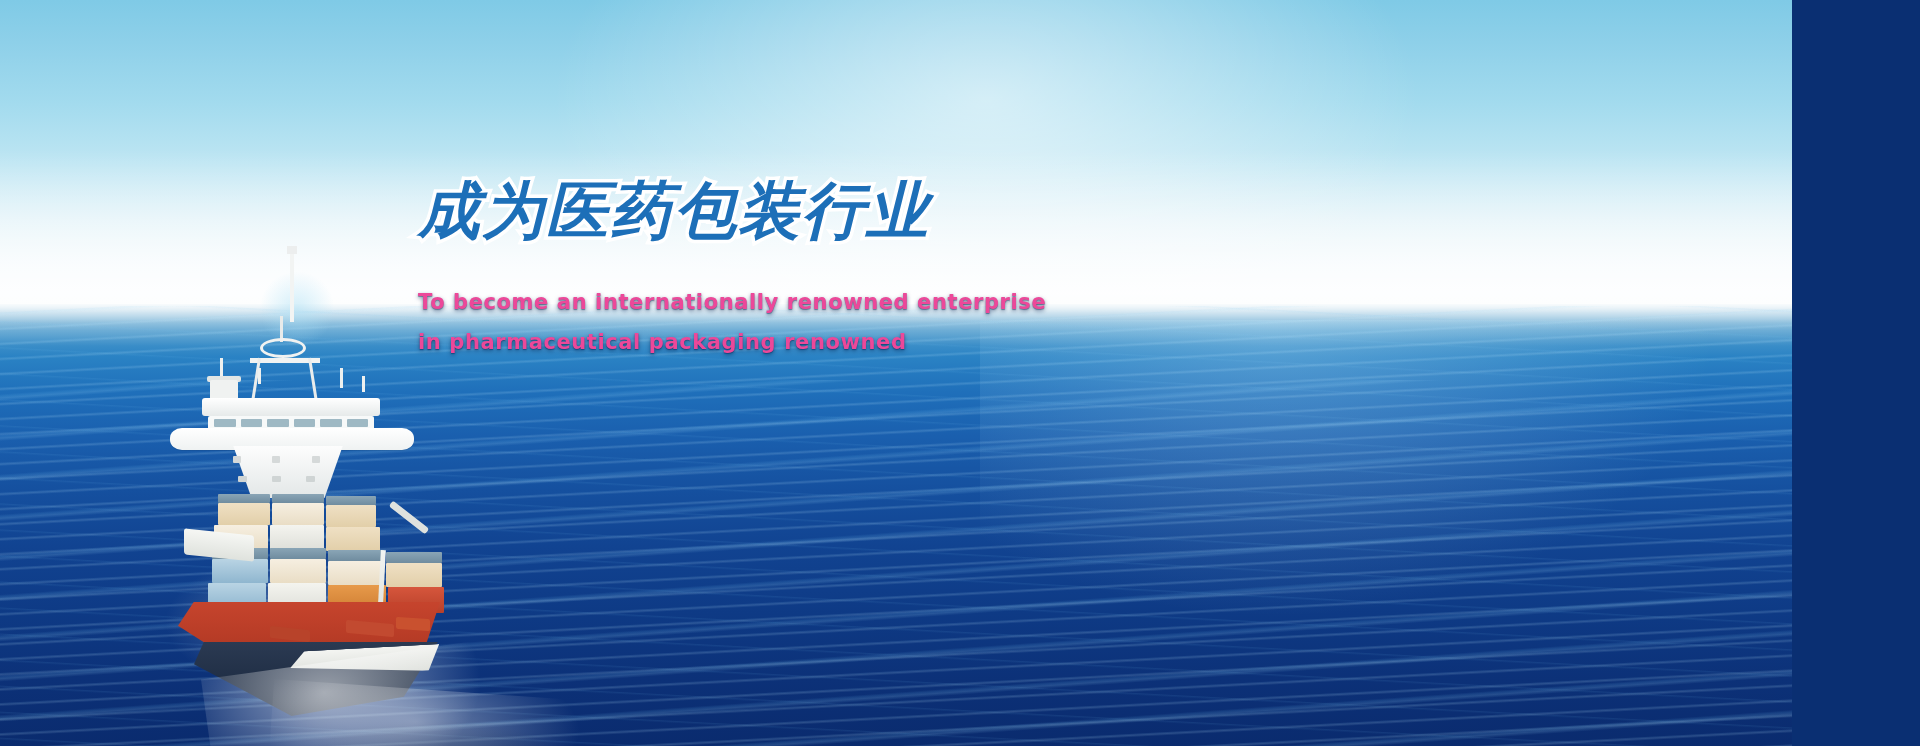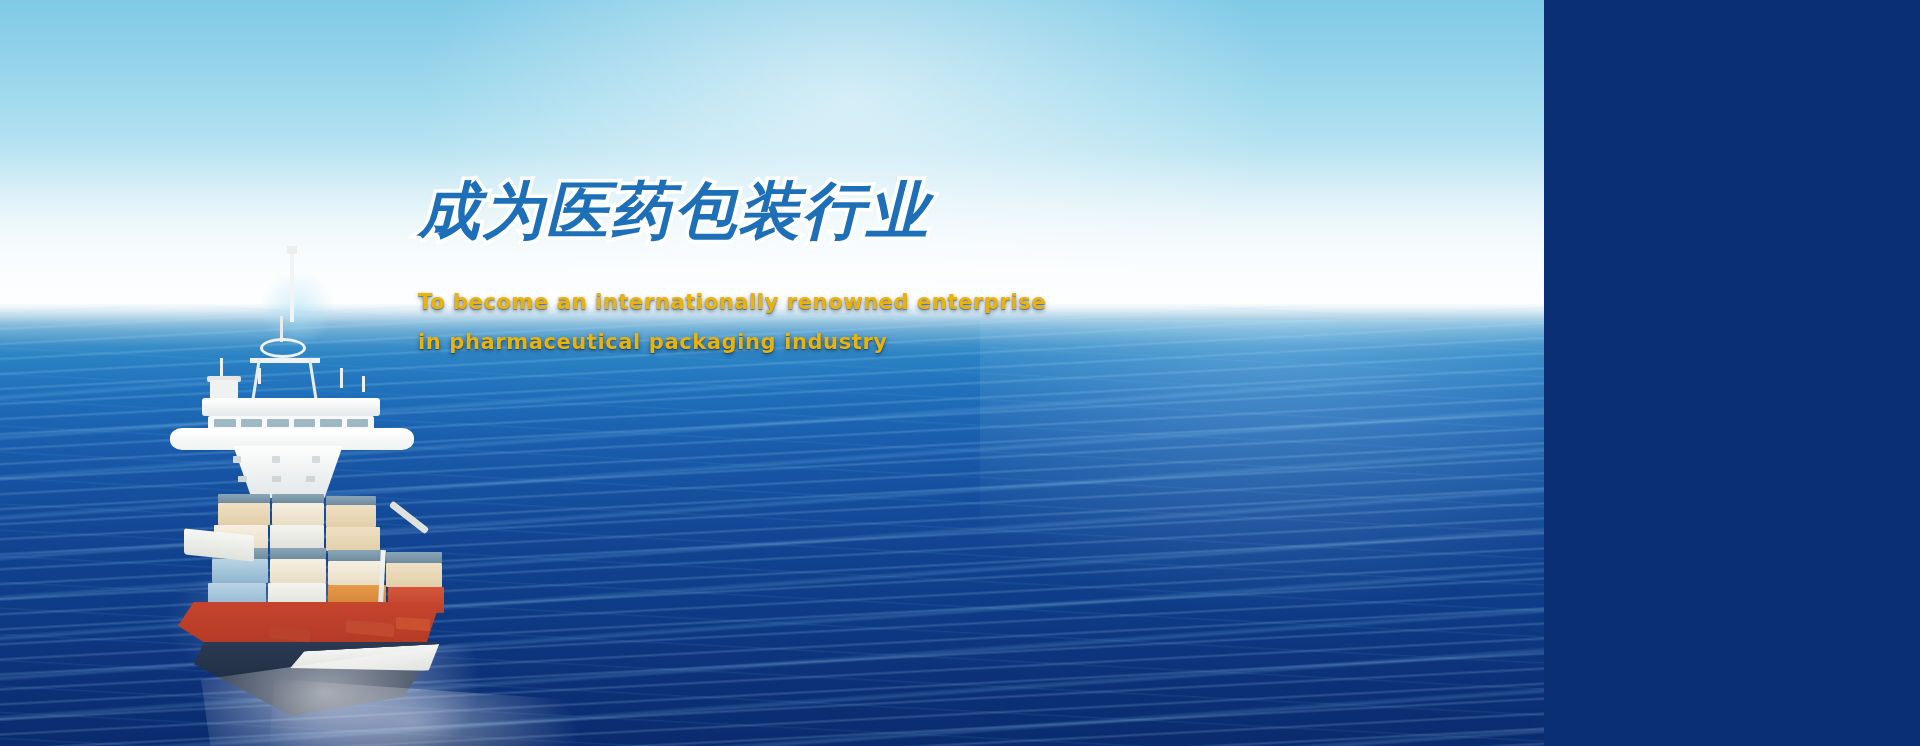--- a/index.html
+++ b/index.html
@@ -2,21 +2,21 @@
 <html><head>
 <meta charset="utf-8">
 <title>Banner</title>
 <style>
   * { margin:0; padding:0; box-sizing:border-box; }
   html,body { width:1920px; height:746px; overflow:hidden; background:#0a2f72; }
   body { font-family:"Liberation Sans", sans-serif; }
 
   .banner {
     position:relative;
-    width:1544px; height:746px;
+    width:1792px; height:746px;
     overflow:hidden;
   }
 
   
   .sky {
     position:absolute; left:0; top:0; width:1920px; height:306px;
     background:
       linear-gradient(to bottom,
         #7fcae6 0%,
         #8ed0e9 14%,
@@ -239,21 +239,21 @@
     white-space:nowrap;
   }
   .headline.l2 { margin-top:-4px; }
 
   .subline {
     font-family:"DejaVu Sans", sans-serif;
     font-weight:bold;
     font-size:21px;
     line-height:40px;
     letter-spacing:.6px;
-    color:#eab308;
+    color:#ec4899;
     text-shadow:0 2px 4px rgba(5,35,80,.55), 0 1px 1px rgba(5,35,80,.45);
     white-space:nowrap;
   }
   .sub-wrap { margin-top:28px; }
 </style>
 </head>
 <body>
 
 <div class="banner">
 
@@ -350,17 +350,17 @@
 
     <div class="ship-shadow"></div>
     <div class="wake-a"></div>
     <div class="wake-c"></div>
   </div>
 
   <div class="copy">
     <div class="headline">成为医药包装行业</div>
     <div class="sub-wrap">
       <div class="subline">To become an internationally renowned enterprise</div>
-      <div class="subline">in pharmaceutical packaging industry</div>
+      <div class="subline">in pharmaceutical packaging renowned</div>
     </div>
   </div>
 
 </div>
 
 </body></html>

